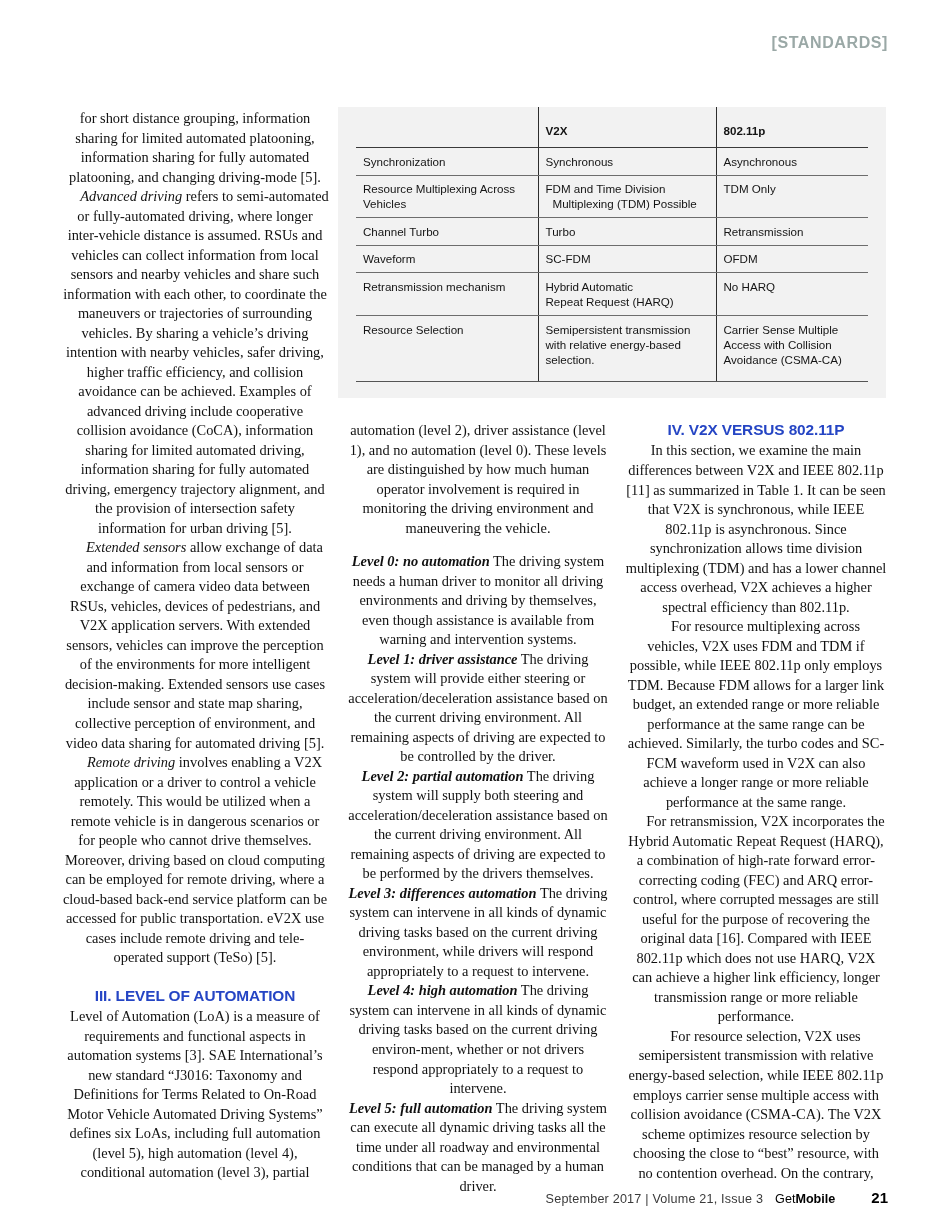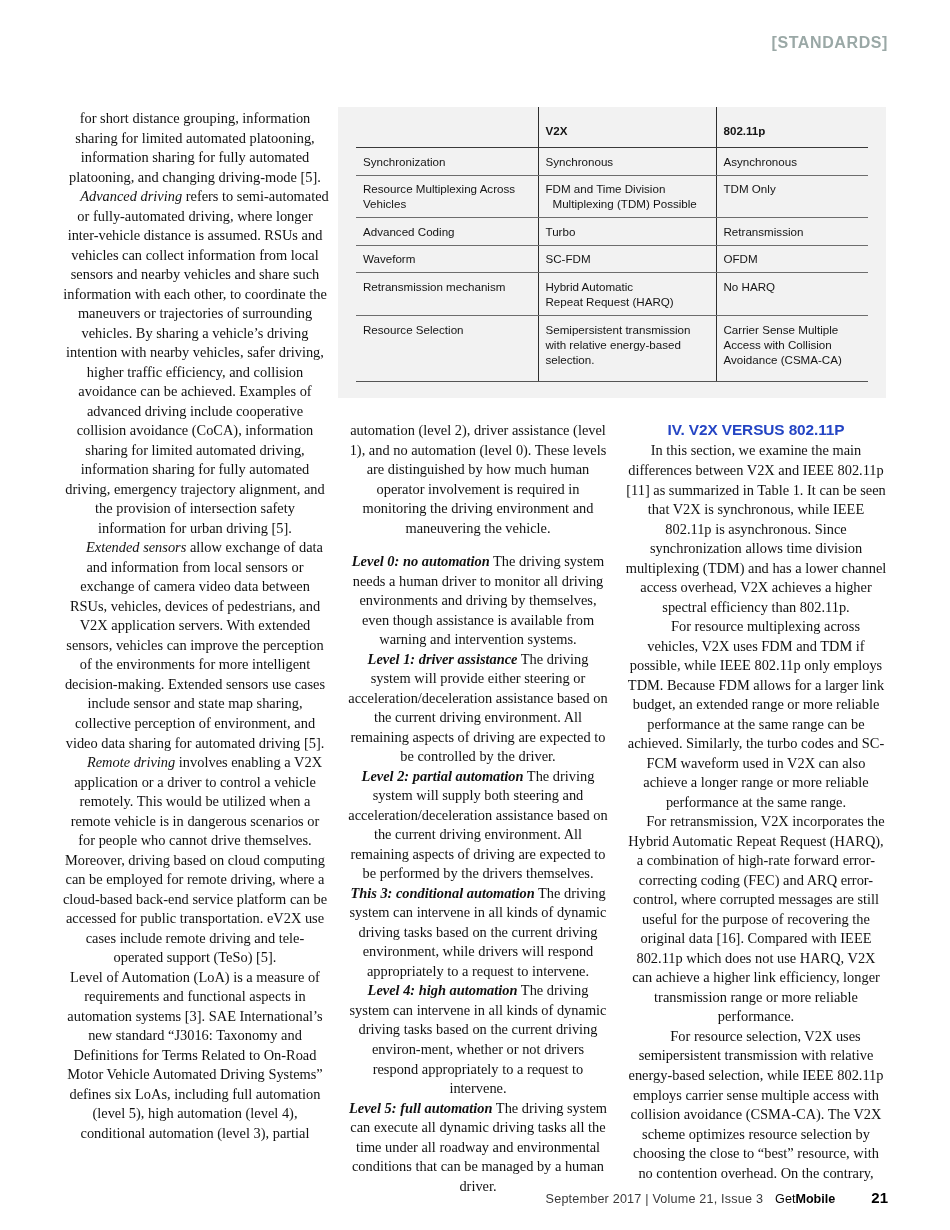--- a/index.html
+++ b/index.html
@@ -150,21 +150,21 @@
       </tr>
       <tr class="brow">
         <td>Resource Multiplexing Across Vehicles</td>
         <td class="sep">
           <span>FDM and Time Division</span>
           <span class="indent2">Multiplexing (TDM) Possible</span>
         </td>
         <td class="sep">TDM Only</td>
       </tr>
       <tr class="brow">
-        <td>Advanced Coding</td>
+        <td>Channel Turbo</td>
         <td class="sep">Turbo</td>
         <td class="sep">Retransmission</td>
       </tr>
       <tr class="brow">
         <td>Waveform</td>
         <td class="sep">SC-FDM</td>
         <td class="sep">OFDM</td>
       </tr>
       <tr class="brow">
         <td>Retransmission mechanism</td>
@@ -181,30 +181,31 @@
       </tr>
     </tbody>
   </table>
 </div>
 
 <div class="col" id="col1">
   <p>for short distance grouping, information sharing for limited automated platooning, information sharing for fully automated platooning, and changing driving-mode [5].</p>
   <p class="ind"><i>Advanced driving</i><span> refers to semi-automated or fully-automated driving, where longer inter-vehicle distance is assumed. RSUs and vehicles can collect information from local sensors and nearby vehicles and share such information with each other, to coordinate the maneuvers or trajectories of surrounding vehicles. By sharing a vehicle’s driving intention with nearby vehicles, safer driving, higher traffic efficiency, and collision avoidance can be achieved. Examples of advanced driving include cooperative collision avoidance (CoCA), information sharing for limited automated driving, information sharing for fully automated driving, emergency trajectory alignment, and the provision of intersection safety information for urban driving [5].</span></p>
   <p class="ind"><i>Extended sensors</i><span> allow exchange of data and information from local sensors or exchange of camera video data between RSUs, vehicles, devices of pedestrians, and V2X application servers. With extended sensors, vehicles can improve the perception of the environments for more intelligent decision-making. Extended sensors use cases include sensor and state map sharing, collective perception of environment, and video data sharing for automated driving [5].</span></p>
   <p class="ind"><i>Remote driving</i><span> involves enabling a V2X application or a driver to control a vehicle remotely. This would be utilized when a remote vehicle is in dangerous scenarios or for people who cannot drive themselves. Moreover, driving based on cloud computing can be employed for remote driving, where a cloud-based back-end service platform can be accessed for public transportation. eV2X use cases include remote driving and tele-operated support (TeSo) [5].</span></p>
+  <p class="sec-head">III. LEVEL OF AUTOMATION</p>
   <p>Level of Automation (LoA) is a measure of requirements and functional aspects in automation systems [3]. SAE International’s new standard “J3016: Taxonomy and Definitions for Terms Related to On-Road Motor Vehicle Automated Driving Systems” defines six LoAs, including full automation (level 5), high automation (level 4), conditional automation (level 3), partial</p>
 </div>
 
 <div class="col" id="col2">
   <p>automation (level 2), driver assistance (level 1), and no automation (level 0). These levels are distinguished by how much human operator involvement is required in monitoring the driving environment and maneuvering the vehicle.</p>
   <div class="gap"></div>
   <p><b class="lvl">Level 0: no automation</b><span> The driving system needs a human driver to monitor all driving environments and driving by themselves, even though assistance is available from warning and intervention systems.</span></p>
   <p><b class="lvl">Level 1: driver assistance</b><span> The driving system will provide either steering or acceleration/deceleration assistance based on the current driving environment. All remaining aspects of driving are expected to be controlled by the driver.</span></p>
   <p><b class="lvl">Level 2: partial automation</b><span> The driving system will supply both steering and acceleration/deceleration assistance based on the current driving environment. All remaining aspects of driving are expected to be performed by the drivers themselves.</span></p>
-  <p><b class="lvl">This 3: conditional automation</b><span> The driving system can intervene in all kinds of dynamic driving tasks based on the current driving environment, while drivers will respond appropriately to a request to intervene.</span></p>
+  <p><b class="lvl">Level 3: differences automation</b><span> The driving system can intervene in all kinds of dynamic driving tasks based on the current driving environment, while drivers will respond appropriately to a request to intervene.</span></p>
   <p><b class="lvl">Level 4: high automation</b><span> The driving system can intervene in all kinds of dynamic driving tasks based on the current driving environ-ment, whether or not drivers respond appropriately to a request to intervene.</span></p>
   <p><b class="lvl">Level 5: full automation</b><span> The driving system can execute all dynamic driving tasks all the time under all roadway and environmental conditions that can be managed by a human driver.</span></p>
 </div>
 
 <div class="col" id="col3">
   <p class="sec-head">IV. V2X VERSUS 802.11P</p>
   <p>In this section, we examine the main differences between V2X and IEEE 802.11p [11] as summarized in Table 1. It can be seen that V2X is synchronous, while IEEE 802.11p is asynchronous. Since synchronization allows time division multiplexing (TDM) and has a lower channel access overhead, V2X achieves a higher spectral efficiency than 802.11p.</p>
   <p class="ind">For resource multiplexing across vehicles, V2X uses FDM and TDM if possible, while IEEE 802.11p only employs TDM. Because FDM allows for a larger link budget, an extended range or more reliable performance at the same range can be achieved. Similarly, the turbo codes and SC-FCM waveform used in V2X can also achieve a longer range or more reliable performance at the same range.</p>
   <p class="ind">For retransmission, V2X incorporates the Hybrid Automatic Repeat Request (HARQ), a combination of high-rate forward error-correcting coding (FEC) and ARQ error-control, where corrupted messages are still useful for the purpose of recovering the original data [16]. Compared with IEEE 802.11p which does not use HARQ, V2X can achieve a higher link efficiency, longer transmission range or more reliable performance.</p>
   <p class="ind">For resource selection, V2X uses semipersistent transmission with relative energy-based selection, while IEEE 802.11p employs carrier sense multiple access with collision avoidance (CSMA-CA). The V2X scheme optimizes resource selection by choosing the close to “best” resource, with no contention overhead. On the contrary,</p>

